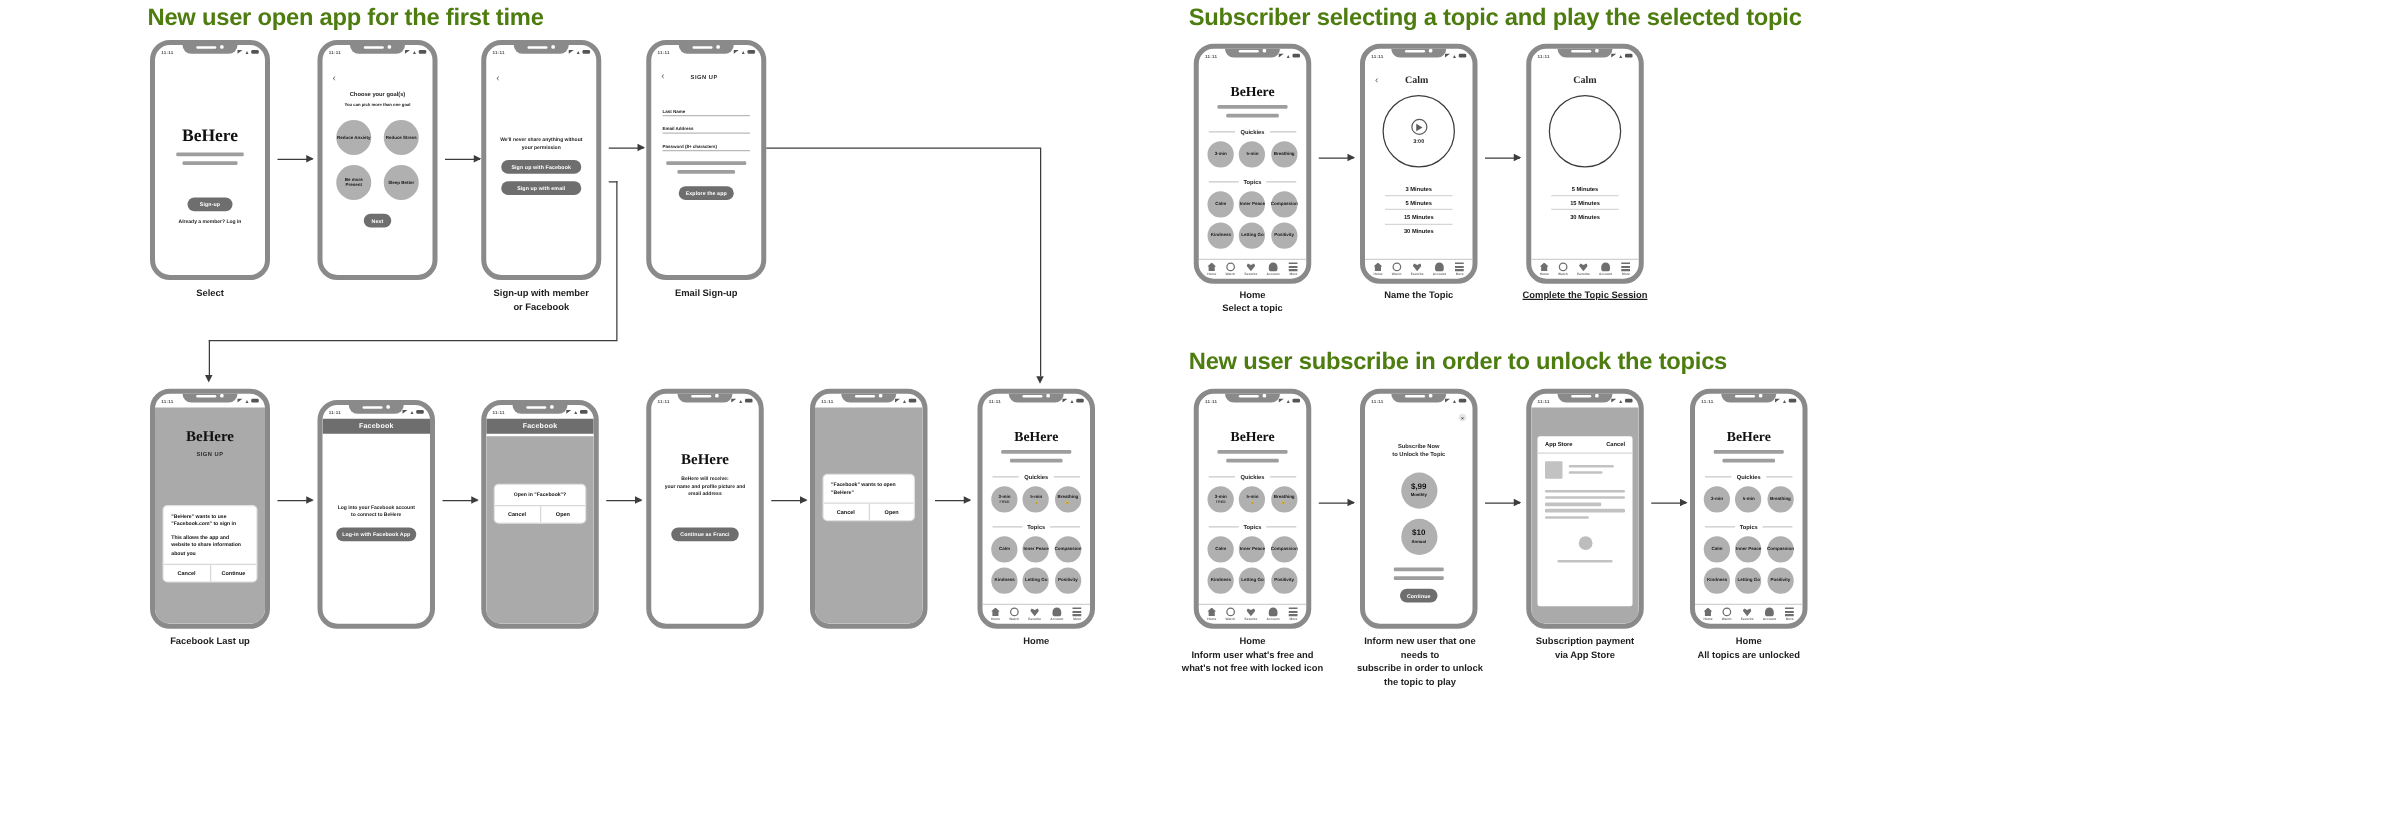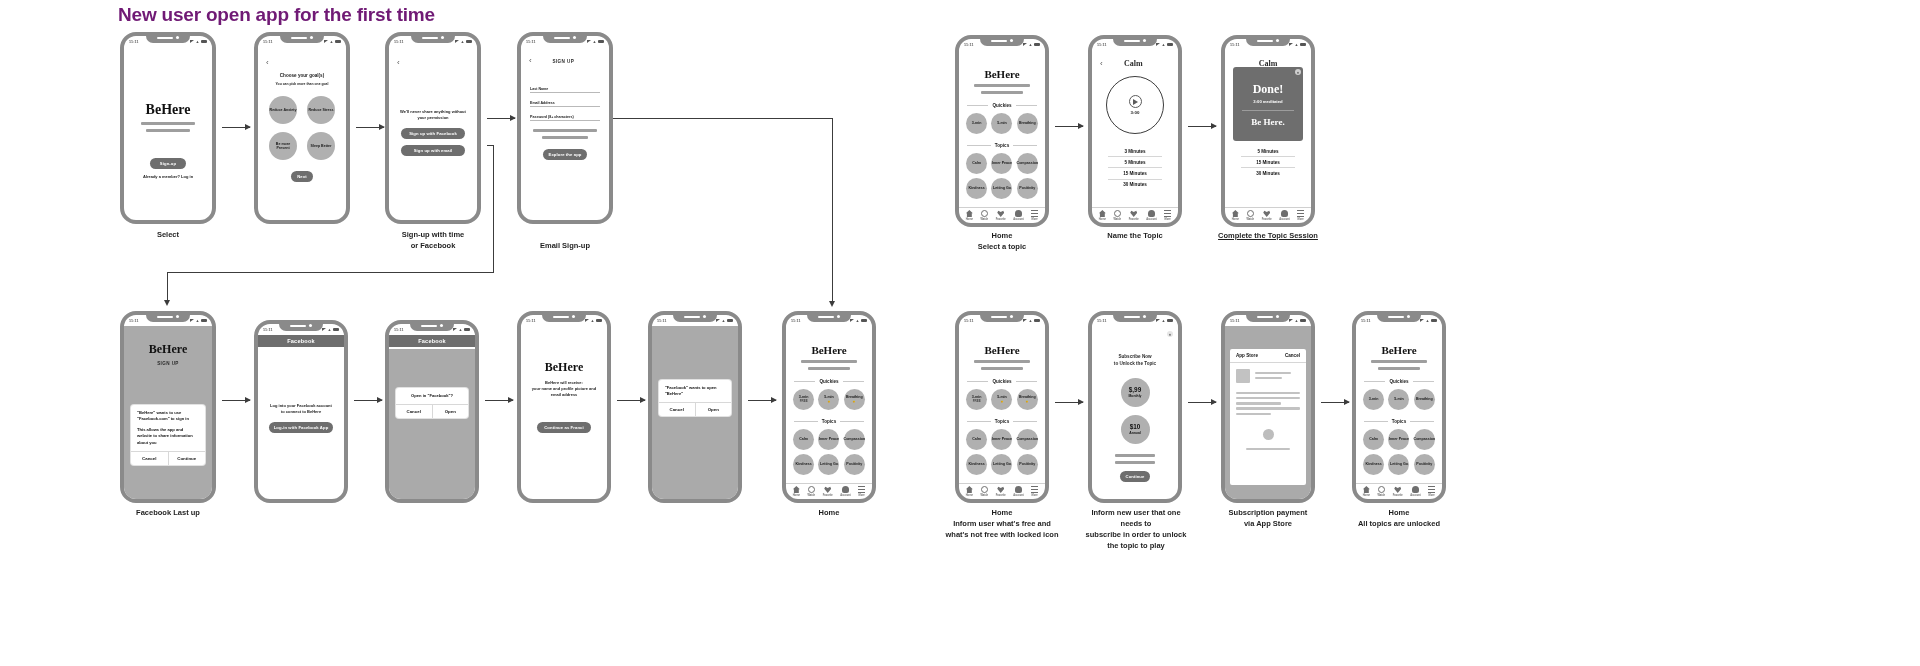--- a/index.html
+++ b/index.html
@@ -13,21 +13,21 @@
     position:relative;
   }
   .canvas { position:absolute; inset:0; }
 
   
   .sec-title {
     position:absolute;
     font-size:19px;
     font-weight:700;
     letter-spacing:-0.2px;
-    color:#701a75;
+    color:#4d7c0f;
     white-space:nowrap;
   }
 
   
   .phone {
     position:absolute;
     border:4px solid #8a8a8a;
     border-radius:16px;
     background:#ffffff;
     overflow:hidden;
@@ -183,20 +183,22 @@
   .lockdot { font-size:3px; color:#444; }
   .field-label { font-size:3.6px; font-weight:700; color:#222; padding-bottom:1px; }
   .field { border-bottom:1px solid #b9b9b9; margin-bottom:8px; }
 </style>
 </head>
 <body>
 
 <div class="canvas">
 
   <div class="sec-title" style="left:118px; top:4px;">New user open app for the first time</div>
+  <div class="sec-title" style="left:951px; top:4px;">Subscriber selecting a topic and play the selected topic</div>
+  <div class="sec-title" style="left:951px; top:279px;">New user subscribe in order to unlock the topics</div>
 
   <div class="phone" style="left:120px; top:32px; width:96px; height:192px;">
     <div class="btn-l1"></div>
       <div class="btn-l2"></div>
       <div class="btn-l3"></div>
       <div class="btn-r1"></div>
     <div class="notch-bar">
       <div class="st-time">11:11</div>
       <div class="notch">
           <span class="speaker"></span>
@@ -270,21 +272,21 @@
           <span class="bat"></span>
         </div>
     </div>
     <div class="screen">
       <div class="backchev" style="margin:12px 0 0 8px;">‹</div>
       <div class="smalltext" style="margin-top:42px; padding:0 11px;">We'll never share anything without your permission</div>
       <div class="pill" style="width:72%; margin-top:7px;">Sign up with Facebook</div>
       <div class="pill" style="width:72%; margin-top:6px;">Sign up with email</div>
     </div>
   </div>
-  <div class="caption" style="left:379px; top:230px; width:108px;">Sign-up with time
+  <div class="caption" style="left:379px; top:230px; width:108px;">Sign-up with member
 or Facebook</div>
 
   <div class="arrow-h" style="left:487px; top:118px; width:28px;"></div>
 
   <div class="phone" style="left:517px; top:32px; width:96px; height:192px;">
     <div class="btn-l1"></div>
       <div class="btn-l2"></div>
       <div class="btn-l3"></div>
       <div class="btn-r1"></div>
     <div class="notch-bar">
@@ -314,21 +316,21 @@
           </div>
         <div class="field">
             <div class="field-label">Password (8+ characters)</div>
           </div>
       </div>
       <div class="grayline" style="width:72%;"></div>
       <div class="grayline" style="width:52%;"></div>
       <div class="pill" style="width:50%; margin-top:10px;">Explore the app</div>
     </div>
   </div>
-  <div class="caption" style="left:517px; top:230px; width:96px;margin-top:11px;">Email Sign-up</div>
+  <div class="caption" style="left:517px; top:230px; width:96px;">Email Sign-up</div>
 
   <div class="line h" style="left:613px; top:118px; width:219px;"></div>
   <div class="line v" style="left:832px; top:118px; height:183px;"></div>
   <div class="arrow-down" style="left:832px; top:301px;"></div>
 
   <div class="line v" style="left:493px; top:145px; height:127px;"></div>
   <div class="line h" style="left:487px; top:145px; width:7px;"></div>
   <div class="line h" style="left:167px; top:272px; width:327px;"></div>
   <div class="line v" style="left:167px; top:272px; height:28px;"></div>
   <div class="arrow-down" style="left:167px; top:300px;"></div>
@@ -712,27 +714,20 @@
         </div>
     </div>
     <div class="screen">
       <div style="text-align:center; font-family:'Liberation Serif',serif; font-size:8px; font-weight:700; margin-top:9px;">Calm</div>
       <div class="timer-ring" style="width:58px; height:58px; margin-top:8px;"></div>
       <div style="padding:0 16px; margin-top:12px;">
         <div class="opt">5 Minutes</div>
         <div class="opt">15 Minutes</div>
         <div class="opt" style="border-bottom:none;">30 Minutes</div>
       </div>
-      <div class="done-card" style="left:8px; right:8px; top:28px; height:74px;">
-        <div class="xbtn" style="right:2px; top:2px;">×</div>
-        <div class="done-t">Done!</div>
-        <div class="done-s">3:00 meditated</div>
-        <div class="done-sep"></div>
-        <div class="done-b">Be Here.</div>
-      </div>
       <div class="tabbar">
         <div class="tab">
             <span class="ic home"></span>
             <span class="lb">Home</span>
           </div>
         <div class="tab">
             <span class="ic watch"></span>
             <span class="lb">Watch</span>
           </div>
         <div class="tab">

